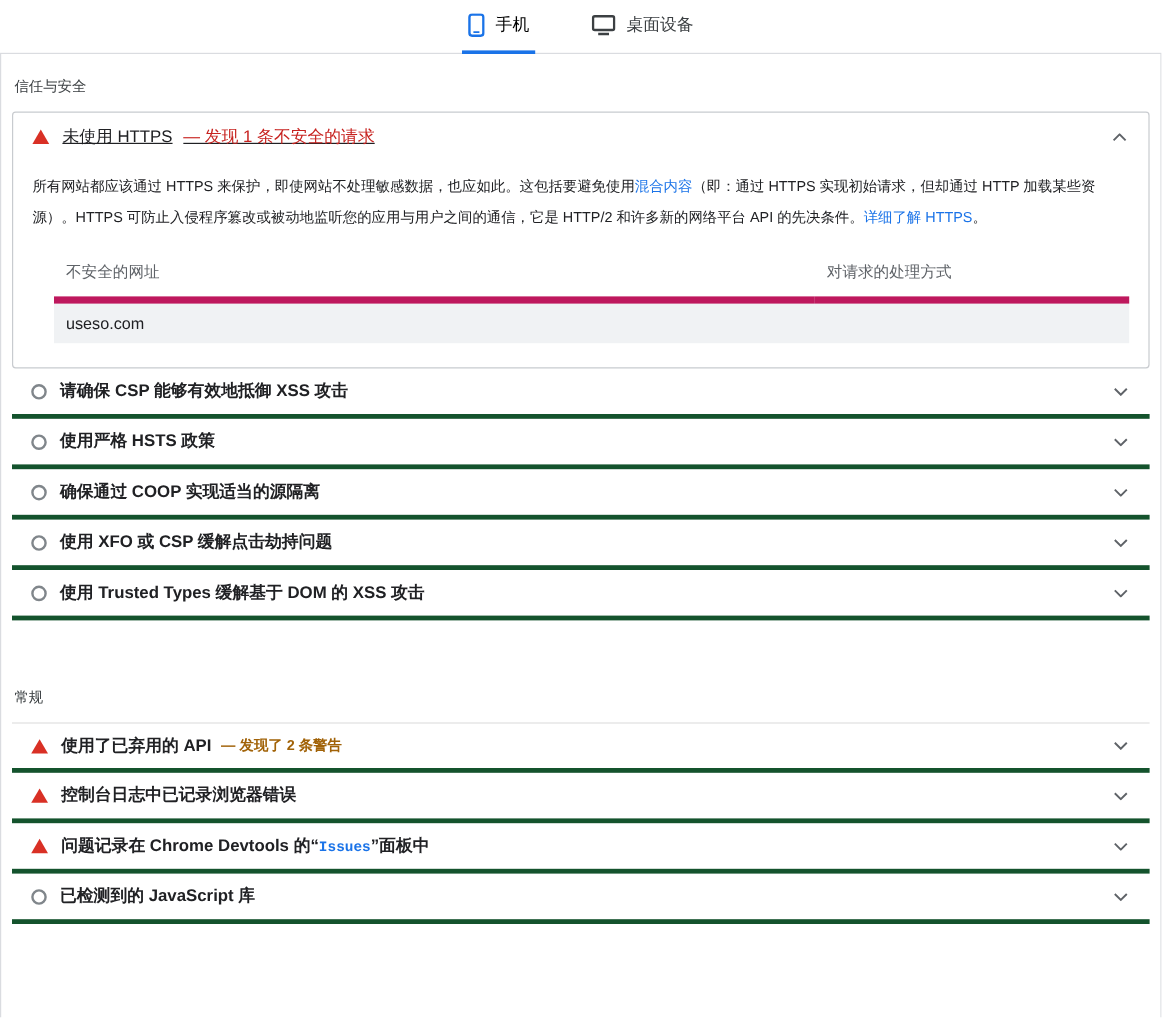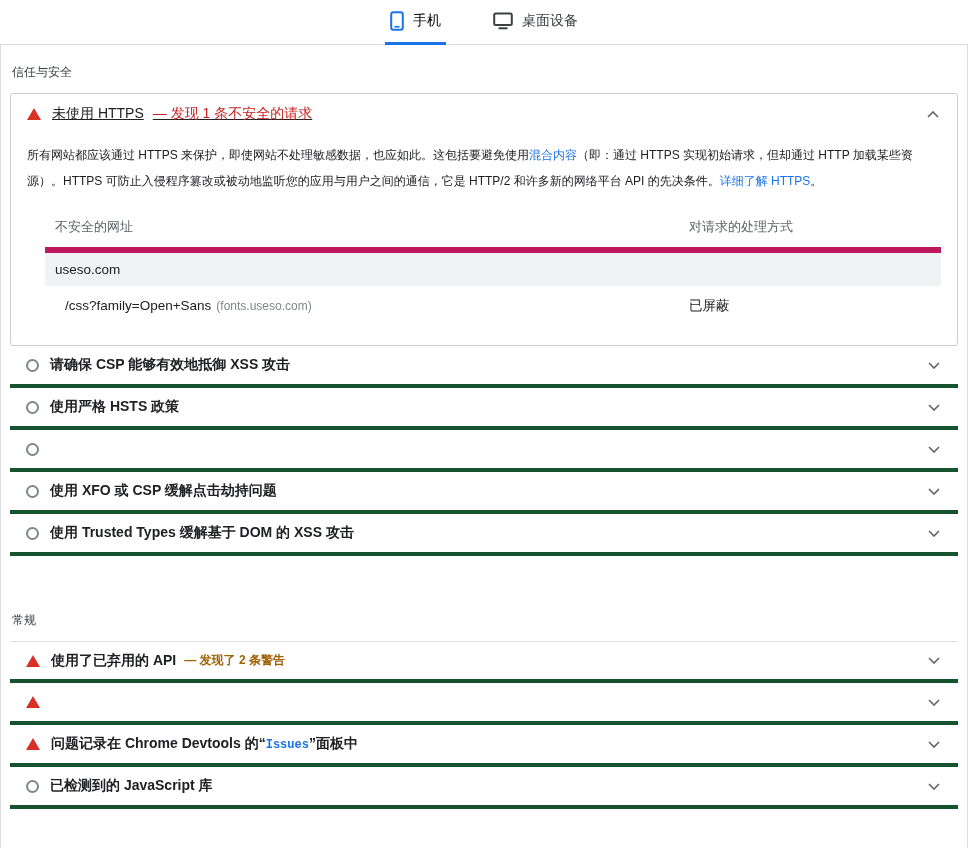--- a/index.html
+++ b/index.html
@@ -136,24 +136,20 @@
         <thead>
           <tr>
             <th>不安全的网址</th>
             <th class="col2">对请求的处理方式</th>
           </tr>
         </thead>
         <tbody>
           <tr class="group">
             <td colspan="2">useso.com</td>
           </tr>
-          <tr class="data">
-            <td class="urlcell"><span>/css?family=Open+Sans</span><span class="host">(fonts.useso.com)</span></td>
-            <td class="col2">已屏蔽</td>
-          </tr>
         </tbody>
       </table>
     </div>
   </div>
 
   <div class="audit-row">
     <span class="circle"></span>
     <span class="row-title">请确保 CSP 能够有效地抵御 XSS 攻击</span>
     <span class="chev">
       <svg width="12" height="7" viewBox="0 0 12 7">
@@ -165,20 +161,21 @@
     <span class="circle"></span>
     <span class="row-title">使用严格 HSTS 政策</span>
     <span class="chev">
       <svg width="12" height="7" viewBox="0 0 12 7">
           <path d="M1 1l5 5 5-5" fill="none" stroke="#5f6368" stroke-width="1.6"></path>
         </svg>
     </span>
   </div>
   <div class="audit-row">
     <span class="circle"></span>
+    <span class="row-title">确保通过 COOP 实现适当的源隔离</span>
     <span class="chev">
       <svg width="12" height="7" viewBox="0 0 12 7">
           <path d="M1 1l5 5 5-5" fill="none" stroke="#5f6368" stroke-width="1.6"></path>
         </svg>
     </span>
   </div>
   <div class="audit-row">
     <span class="circle"></span>
     <span class="row-title">使用 XFO 或 CSP 缓解点击劫持问题</span>
     <span class="chev">
@@ -204,20 +201,21 @@
     <span class="row-title">使用了已弃用的 API</span>
     <span class="row-sub">— 发现了 2 条警告</span>
     <span class="chev">
       <svg width="12" height="7" viewBox="0 0 12 7">
           <path d="M1 1l5 5 5-5" fill="none" stroke="#5f6368" stroke-width="1.6"></path>
         </svg>
     </span>
   </div>
   <div class="audit-row">
     <span class="tri"></span>
+    <span class="row-title">控制台日志中已记录浏览器错误</span>
     <span class="chev">
       <svg width="12" height="7" viewBox="0 0 12 7">
           <path d="M1 1l5 5 5-5" fill="none" stroke="#5f6368" stroke-width="1.6"></path>
         </svg>
     </span>
   </div>
   <div class="audit-row">
     <span class="tri"></span>
     <span class="row-title"><span>问题记录在 Chrome Devtools 的“</span><span class="code">Issues</span><span>”面板中</span></span>
     <span class="chev">

